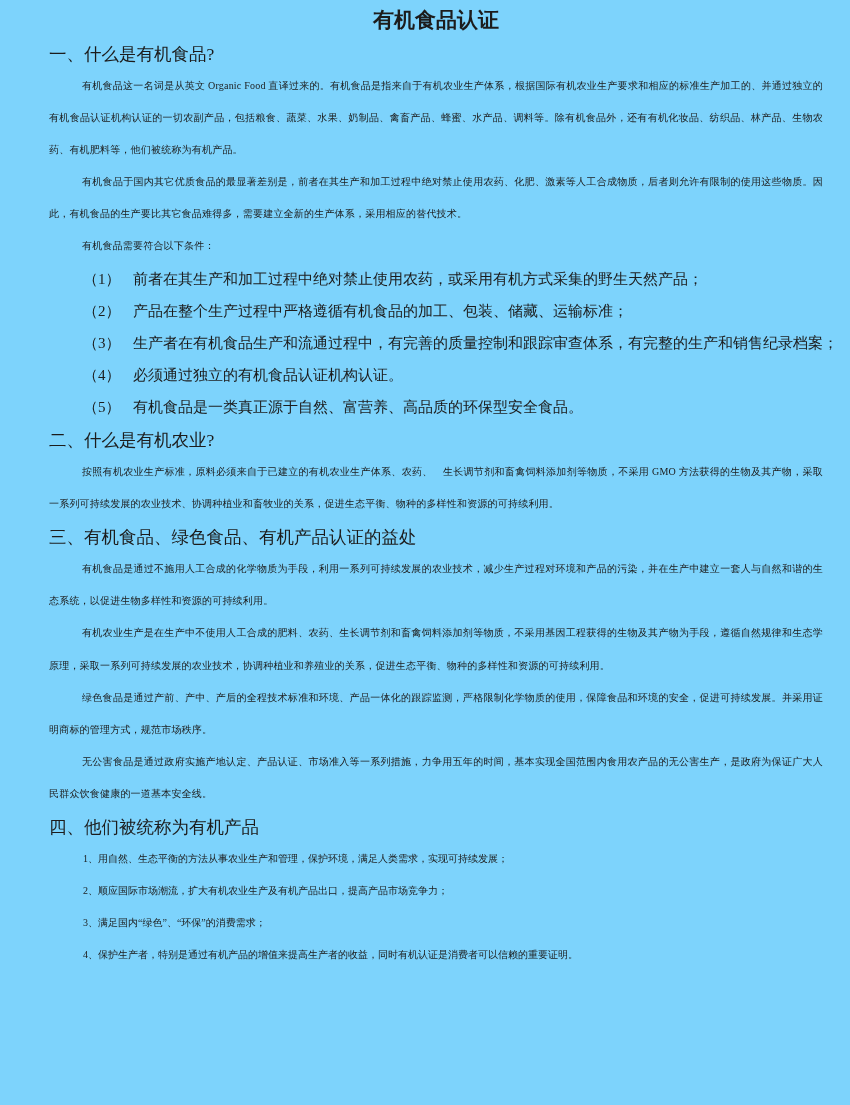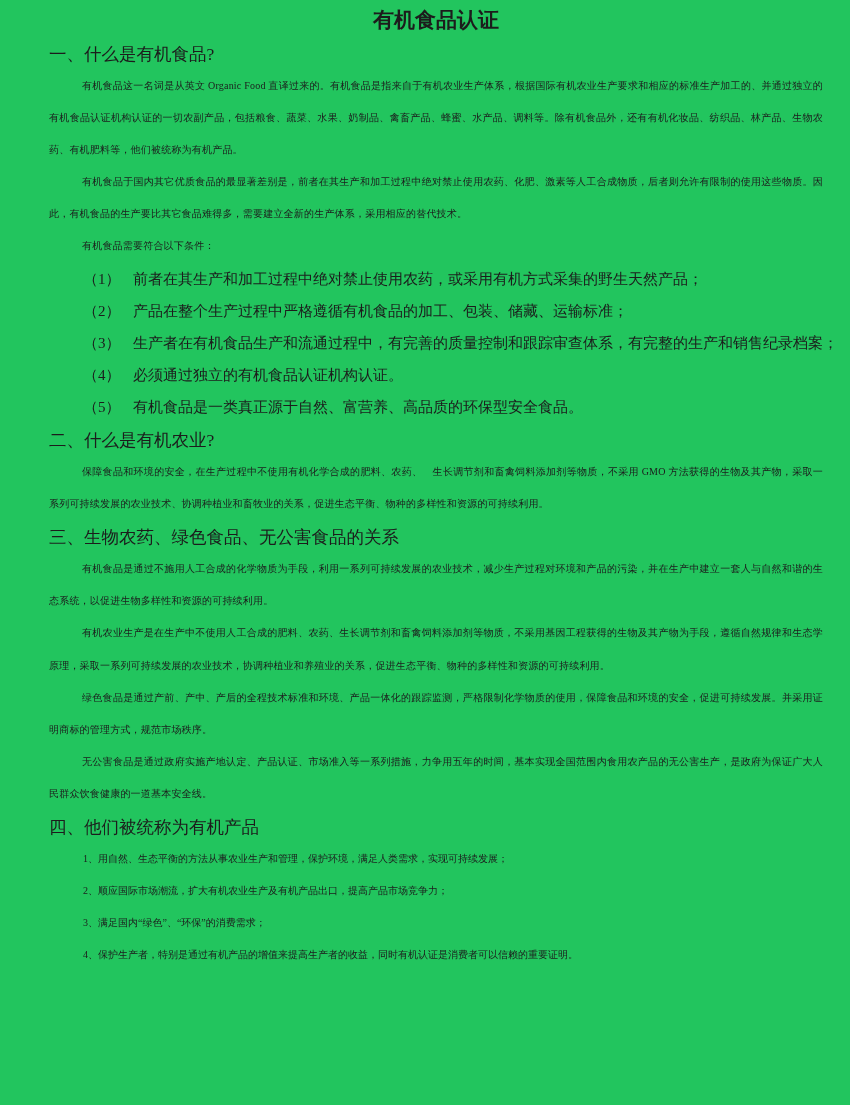--- a/index.html
+++ b/index.html
@@ -12,21 +12,21 @@
     height: 1105px;
     overflow: hidden;
     font-family: "Liberation Serif", "DejaVu Serif", serif;
     color: #1c1c1c;
   }
   .page {
     box-sizing: border-box;
     width: 850px;
     height: 1105px;
     padding: 6px 27px 0 49px;
-    background: #22c55e;
+    background: #7dd3fc;
   }
   .doc-title {
     margin: 0 0 8px 0;
     font-size: 21px;
     line-height: 28px;
     font-weight: bold;
     text-align: center;
   }
   .sec-heading {
     margin: 5px 0 3px 0;
@@ -96,25 +96,25 @@
       </div>
       <div class="cond-item">
         <span class="cond-num">（5）</span>
         <span class="cond-text">有机食品是一类真正源于自然、富营养、高品质的环保型安全食品。</span>
       </div>
     </div>
   </section>
 
   <section>
     <h2 class="sec-heading">二、什么是有机农业?</h2>
-    <p class="para">保障食品和环境的安全，在生产过程中不使用有机化学合成的肥料、农药、　生长调节剂和畜禽饲料添加剂等物质，不采用 GMO 方法获得的生物及其产物，采取一系列可持续发展的农业技术、协调种植业和畜牧业的关系，促进生态平衡、物种的多样性和资源的可持续利用。</p>
+    <p class="para">按照有机农业生产标准，原料必须来自于已建立的有机农业生产体系、农药、　生长调节剂和畜禽饲料添加剂等物质，不采用 GMO 方法获得的生物及其产物，采取一系列可持续发展的农业技术、协调种植业和畜牧业的关系，促进生态平衡、物种的多样性和资源的可持续利用。</p>
   </section>
 
   <section>
-    <h2 class="sec-heading">三、生物农药、绿色食品、无公害食品的关系</h2>
+    <h2 class="sec-heading">三、有机食品、绿色食品、有机产品认证的益处</h2>
     <p class="para">有机食品是通过不施用人工合成的化学物质为手段，利用一系列可持续发展的农业技术，减少生产过程对环境和产品的污染，并在生产中建立一套人与自然和谐的生态系统，以促进生物多样性和资源的可持续利用。</p>
     <p class="para">有机农业生产是在生产中不使用人工合成的肥料、农药、生长调节剂和畜禽饲料添加剂等物质，不采用基因工程获得的生物及其产物为手段，遵循自然规律和生态学原理，采取一系列可持续发展的农业技术，协调种植业和养殖业的关系，促进生态平衡、物种的多样性和资源的可持续利用。</p>
     <p class="para">绿色食品是通过产前、产中、产后的全程技术标准和环境、产品一体化的跟踪监测，严格限制化学物质的使用，保障食品和环境的安全，促进可持续发展。并采用证明商标的管理方式，规范市场秩序。</p>
     <p class="para">无公害食品是通过政府实施产地认定、产品认证、市场准入等一系列措施，力争用五年的时间，基本实现全国范围内食用农产品的无公害生产，是政府为保证广大人民群众饮食健康的一道基本安全线。</p>
   </section>
 
   <section>
     <h2 class="sec-heading">四、他们被统称为有机产品</h2>
     <div class="benefit-item">1、用自然、生态平衡的方法从事农业生产和管理，保护环境，满足人类需求，实现可持续发展；</div>
     <div class="benefit-item">2、顺应国际市场潮流，扩大有机农业生产及有机产品出口，提高产品市场竞争力；</div>

